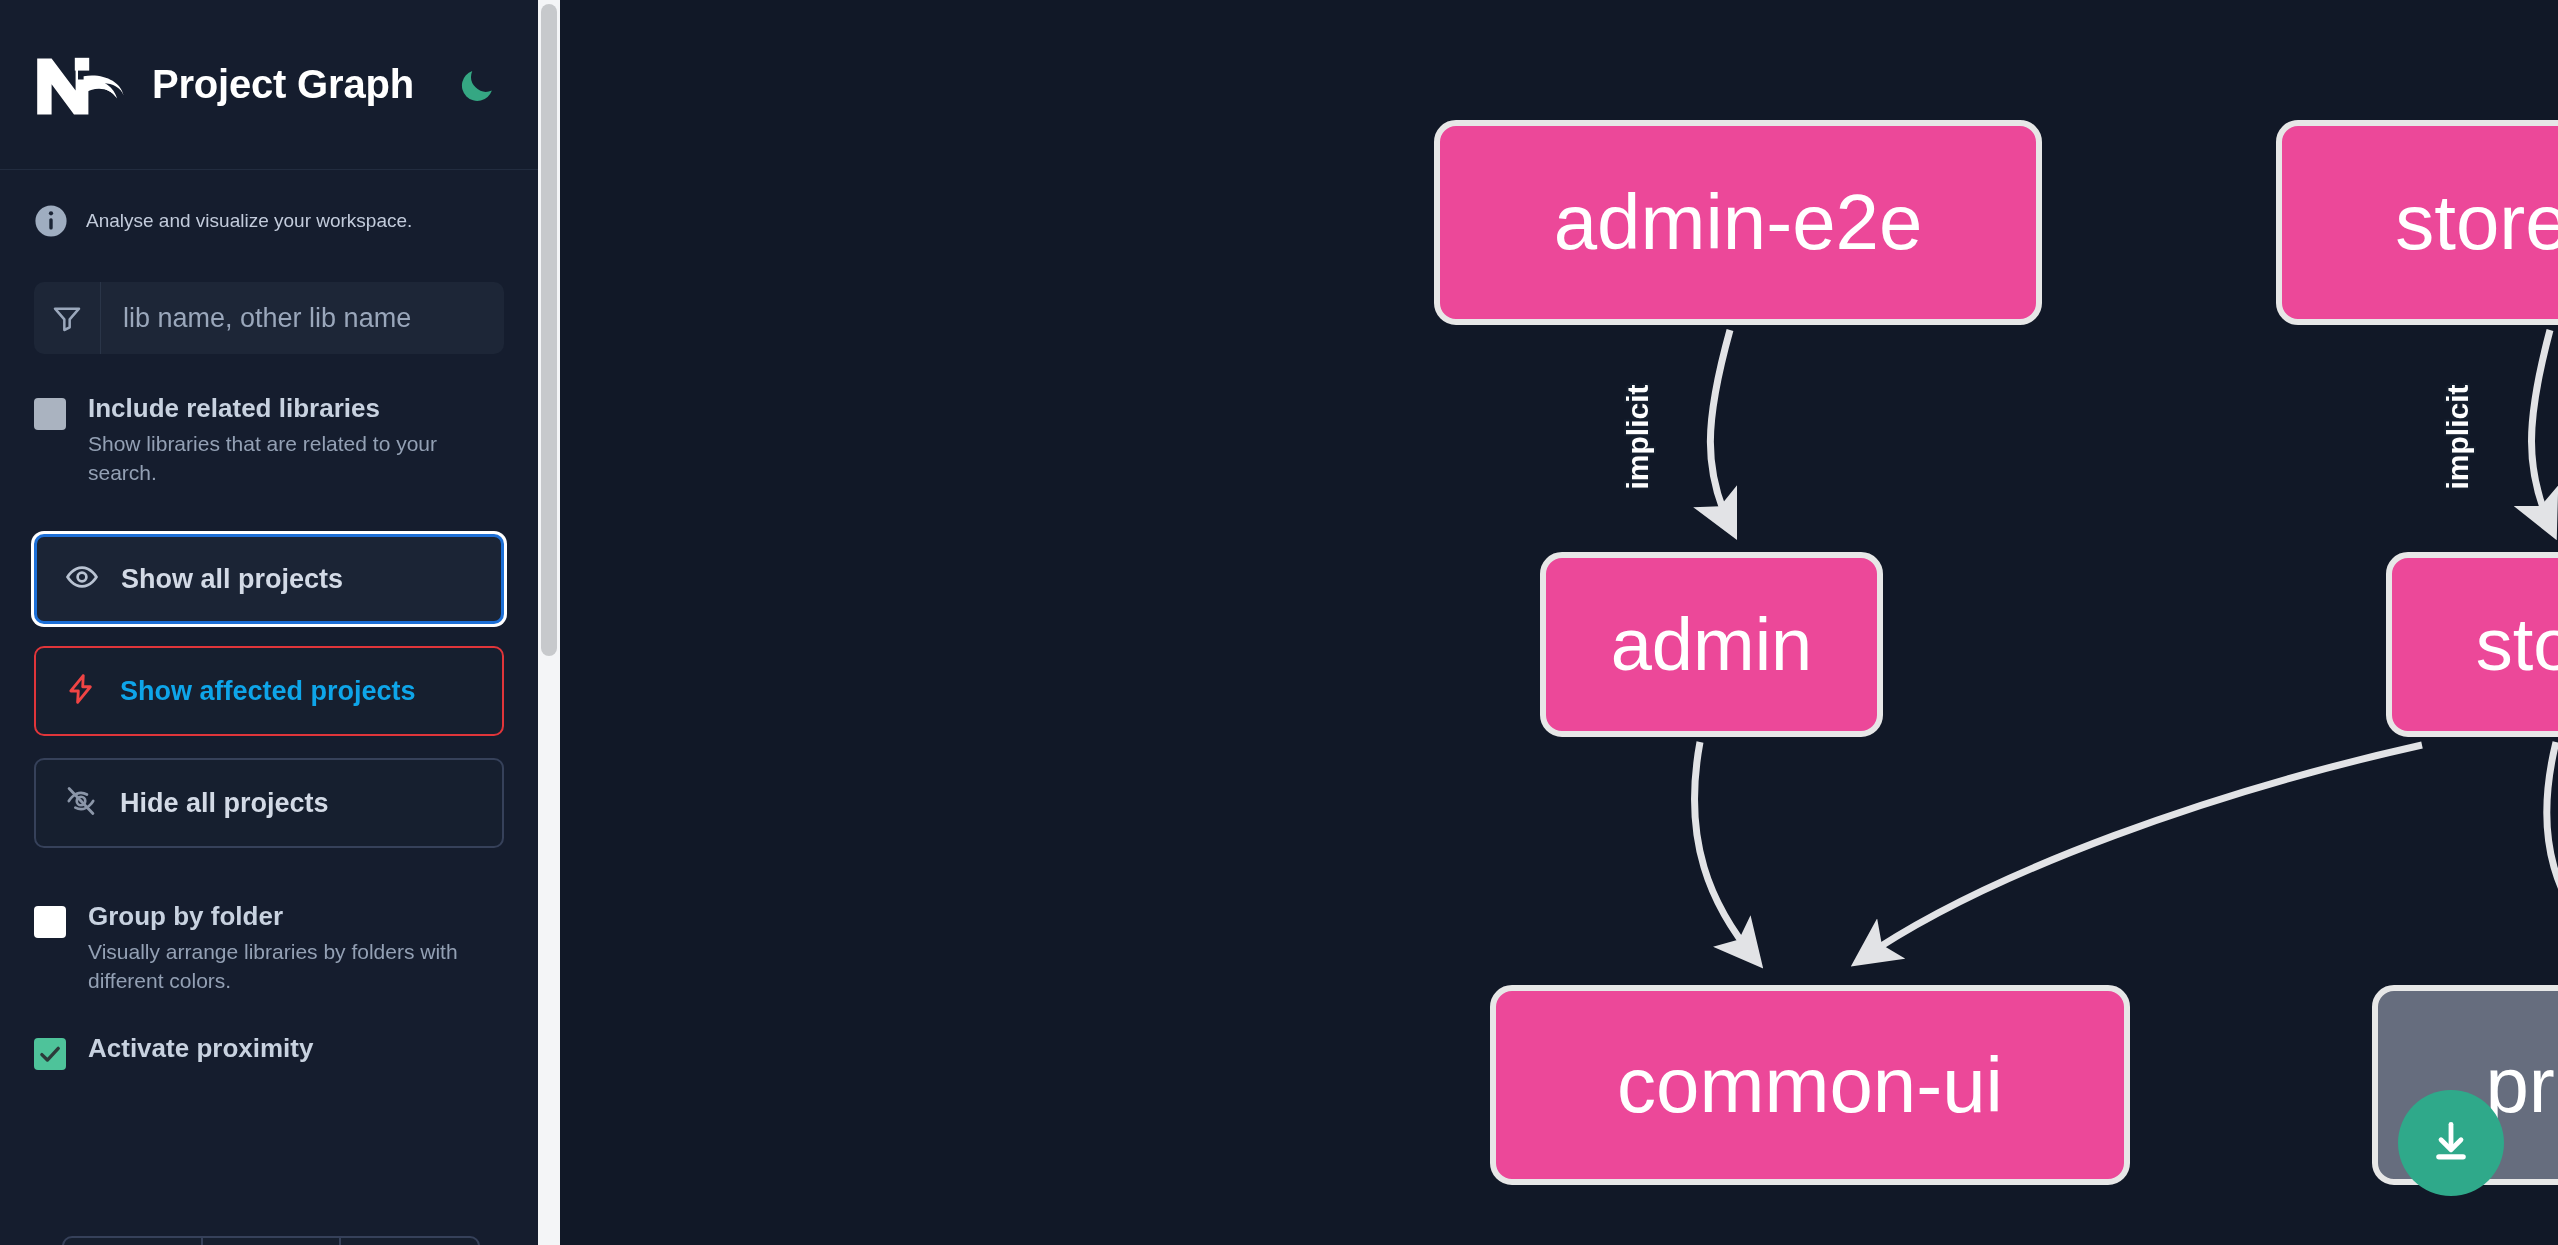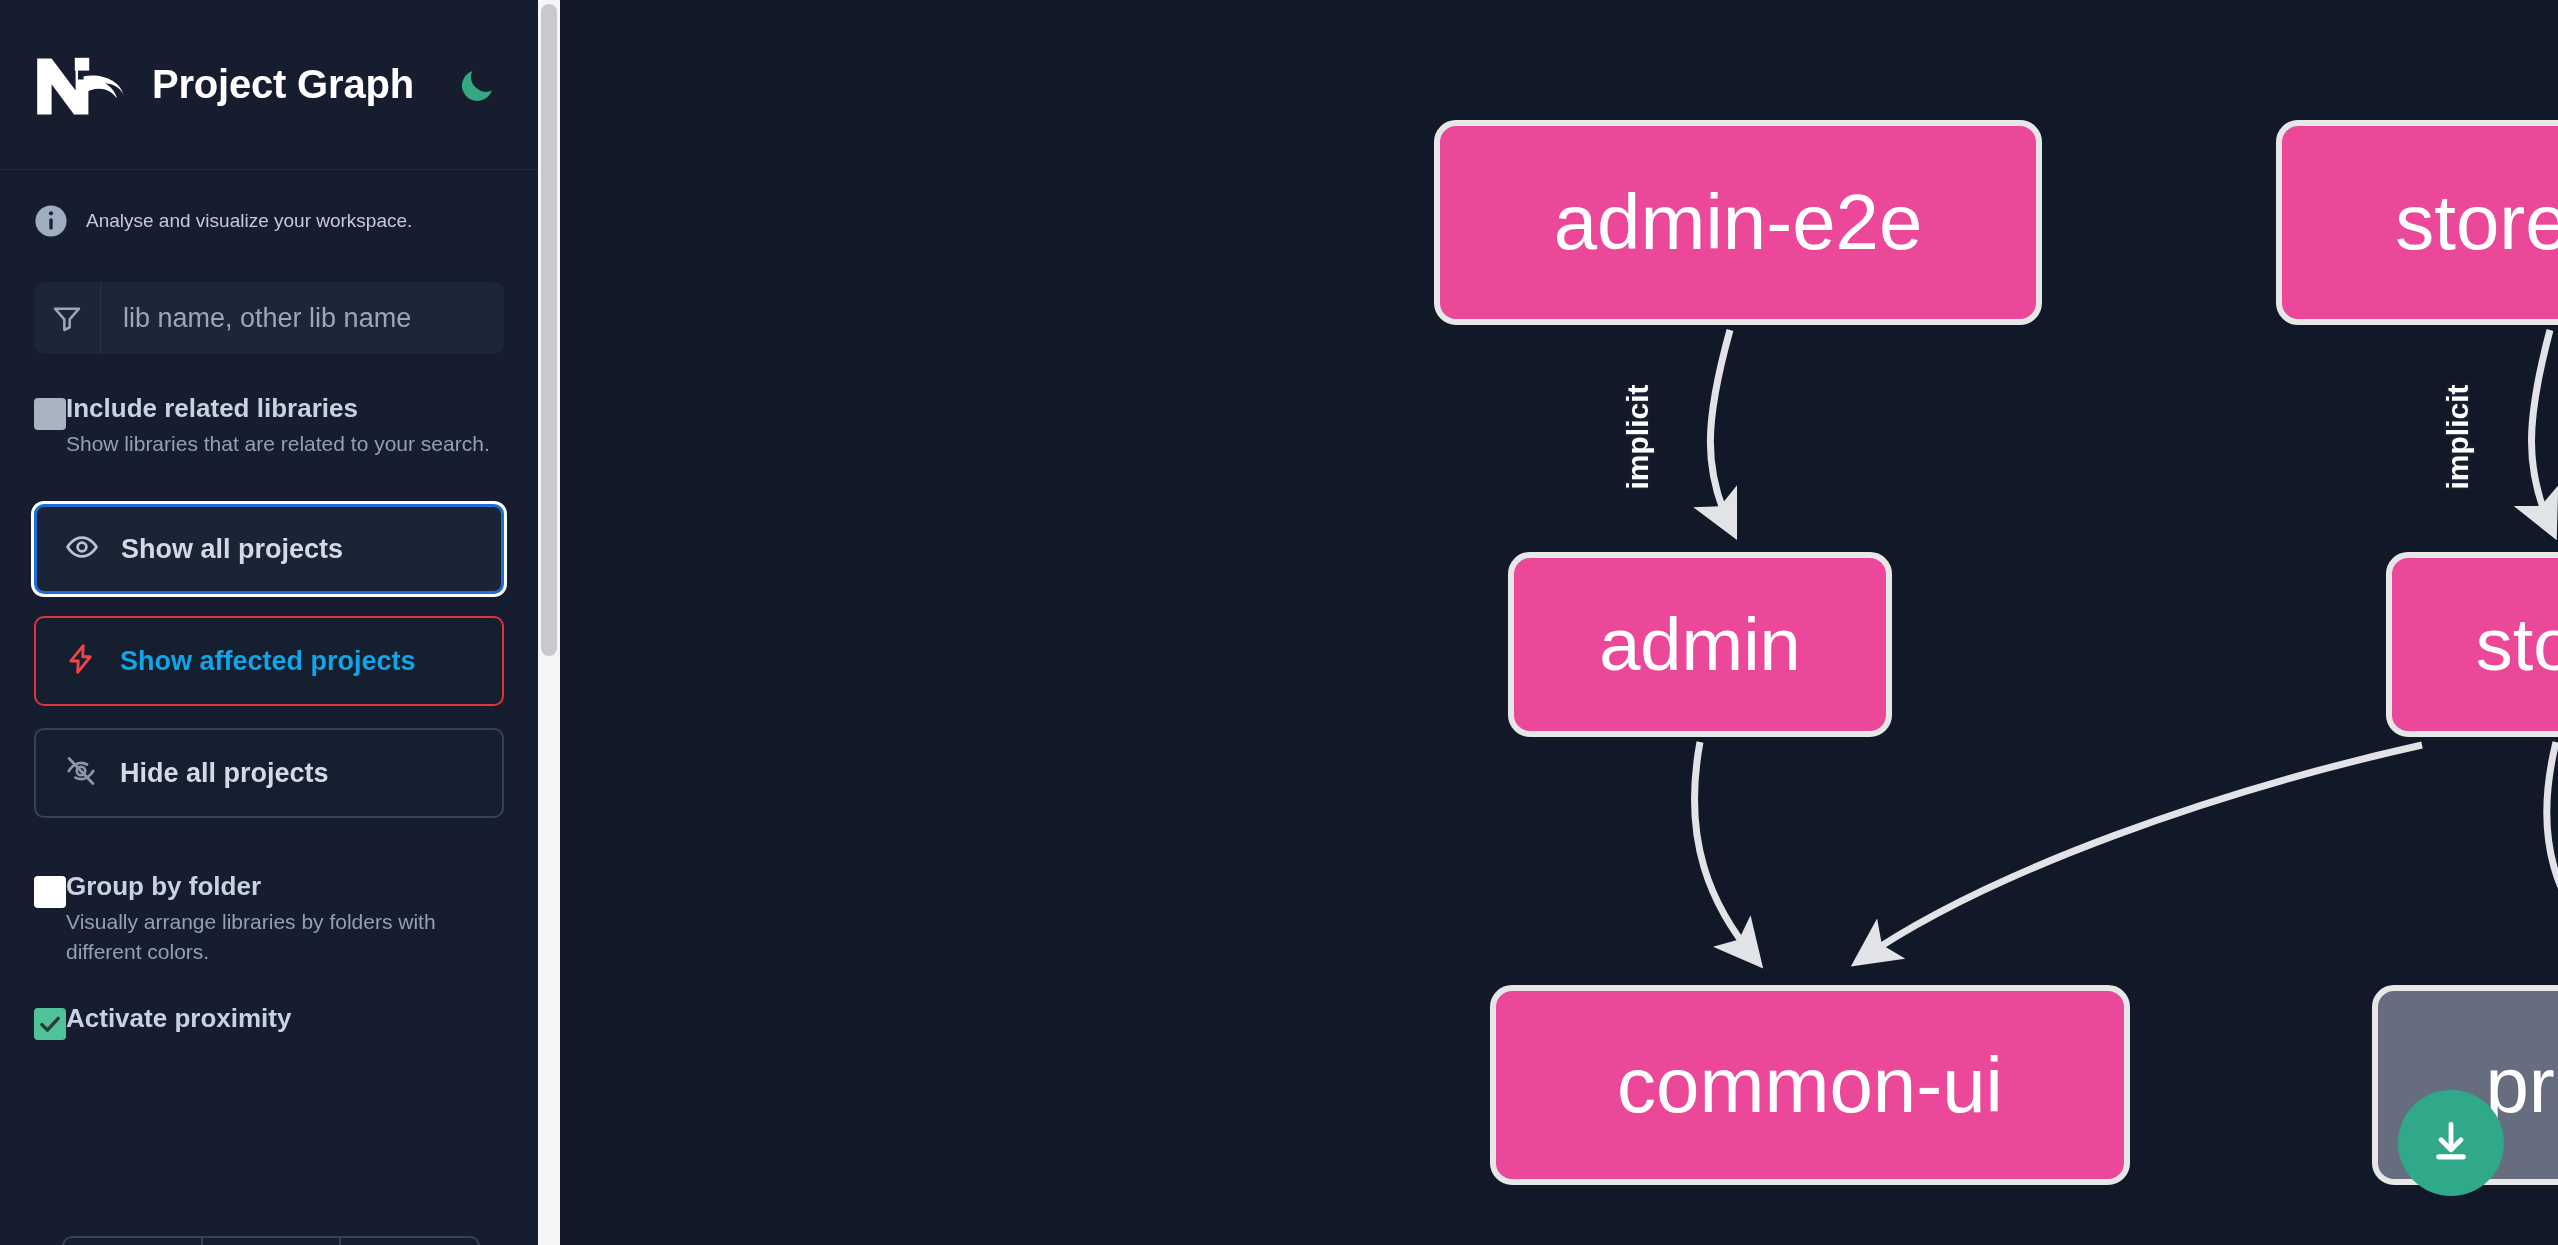--- a/index.html
+++ b/index.html
@@ -64,21 +64,21 @@
     border-right:1px solid #2a3548;flex:0 0 auto;
   }
   .filter-input{
     flex:1 1 auto;border:0;outline:0;background:transparent;
     color:#cfd8e6;font-size:27px;
     font-family:"Liberation Sans", sans-serif;
     padding:0 0 0 22px;
   }
   .filter-input::placeholder{color:#9aa7bb;opacity:1;}
 
-  .check-block{margin:38px 34px 0 34px;display:flex;}
+  .check-block{margin:38px 34px 0 34px;display:flex;gap:22px;}
   .cb{
     width:32px;height:32px;flex:0 0 auto;margin-top:6px;border-radius:4px;
     display:flex;align-items:center;justify-content:center;
   }
   .cb-grey{background:#aab3c0;}
   .cb-white{background:#ffffff;}
   .cb-green{background:#4ec39a;}
   .cb-txt-wrap{flex:1 1 auto;}
   .cb-label{font-size:26px;font-weight:bold;color:#c8d2e0;line-height:1.25;}
   .cb-desc{font-size:21px;color:#93a0b4;line-height:1.42;margin-top:4px;}
@@ -285,21 +285,21 @@
     </svg>
 
     <div class="node node-pink" style="left:874px;top:120px;width:608px;height:205px;font-size:78px;">
       <span>admin-e2e</span>
     </div>
 
     <div class="node node-pink" style="left:1716px;top:120px;width:568px;height:205px;font-size:78px;">
       <span>store-e2e</span>
     </div>
 
-    <div class="node node-pink" style="left:948px;top:552px;width:384px;height:185px;font-size:74px;">
+    <div class="node node-pink" style="left:980px;top:552px;width:343px;height:185px;font-size:74px;">
       <span>admin</span>
     </div>
 
     <div class="node node-pink" style="left:1826px;top:552px;width:344px;height:185px;font-size:74px;">
       <span>store</span>
     </div>
 
     <div class="node node-pink" style="left:930px;top:985px;width:640px;height:200px;font-size:78px;">
       <span>common-ui</span>
     </div>

